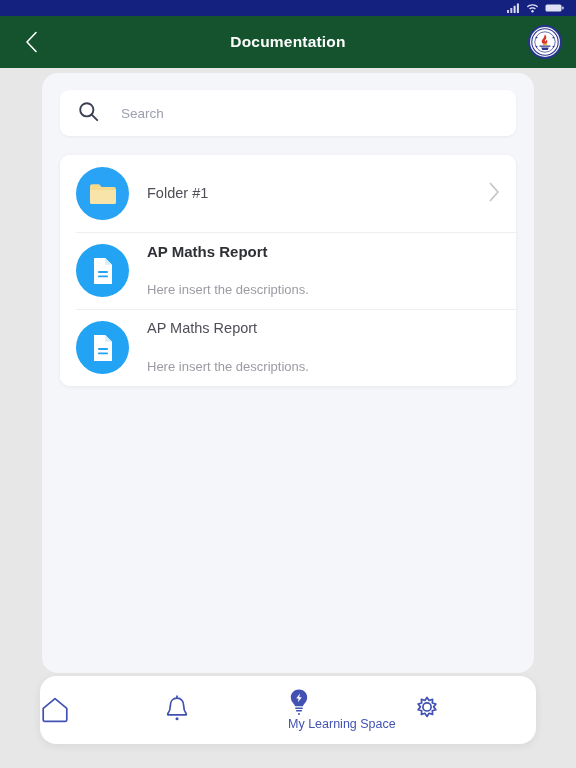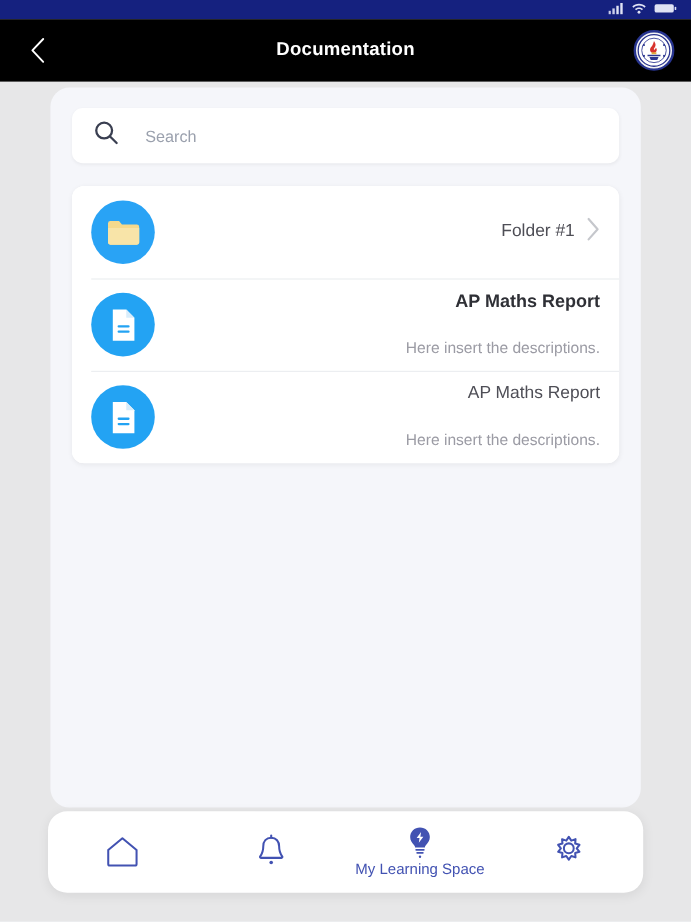--- a/index.html
+++ b/index.html
@@ -30,21 +30,21 @@
     gap: 6px;
   }
   .sb-icon { display: block; }
 
   
   .app-bar {
     position: absolute;
     top: 16px; left: 0;
     width: 576px;
     height: 52px;
-    background: #000000;
+    background: #14532d;
     display: flex;
     align-items: center;
     padding: 0 14px;
   }
   .back-btn {
     width: 34px; height: 34px;
     display: flex; align-items: center; justify-content: center;
     flex: 0 0 auto;
     cursor: pointer;
   }
@@ -116,21 +116,20 @@
     overflow: hidden;
   }
   .row {
     display: flex;
     align-items: center;
     height: 77px;
     padding: 0 16px;
     position: relative;
     cursor: pointer;
     background: #ffffff;
-    text-align: right;
   }
   .row + .row::before {
     content: "";
     position: absolute;
     top: 0; left: 16px; right: 0;
     height: 1px;
     background: #eceef1;
   }
   .row-avatar {
     width: 53px; height: 53px;
@@ -174,21 +173,21 @@
     border-radius: 16px;
     display: flex;
     align-items: center;
     box-shadow: 0 2px 10px rgba(0,0,0,0.07);
   }
   .nav-item {
     flex: 1 1 0;
     height: 100%;
     display: flex;
     flex-direction: column;
-    align-items: center;
+    align-items: flex-start;
     justify-content: center;
     gap: 2px;
     cursor: pointer;
   }
   .nav-item .nav-icon { display: flex; align-items: center; justify-content: center; height: 32px; }
   .nav-label {
     font-size: 12.5px;
     color: #4252b2;
     white-space: nowrap;
   }

